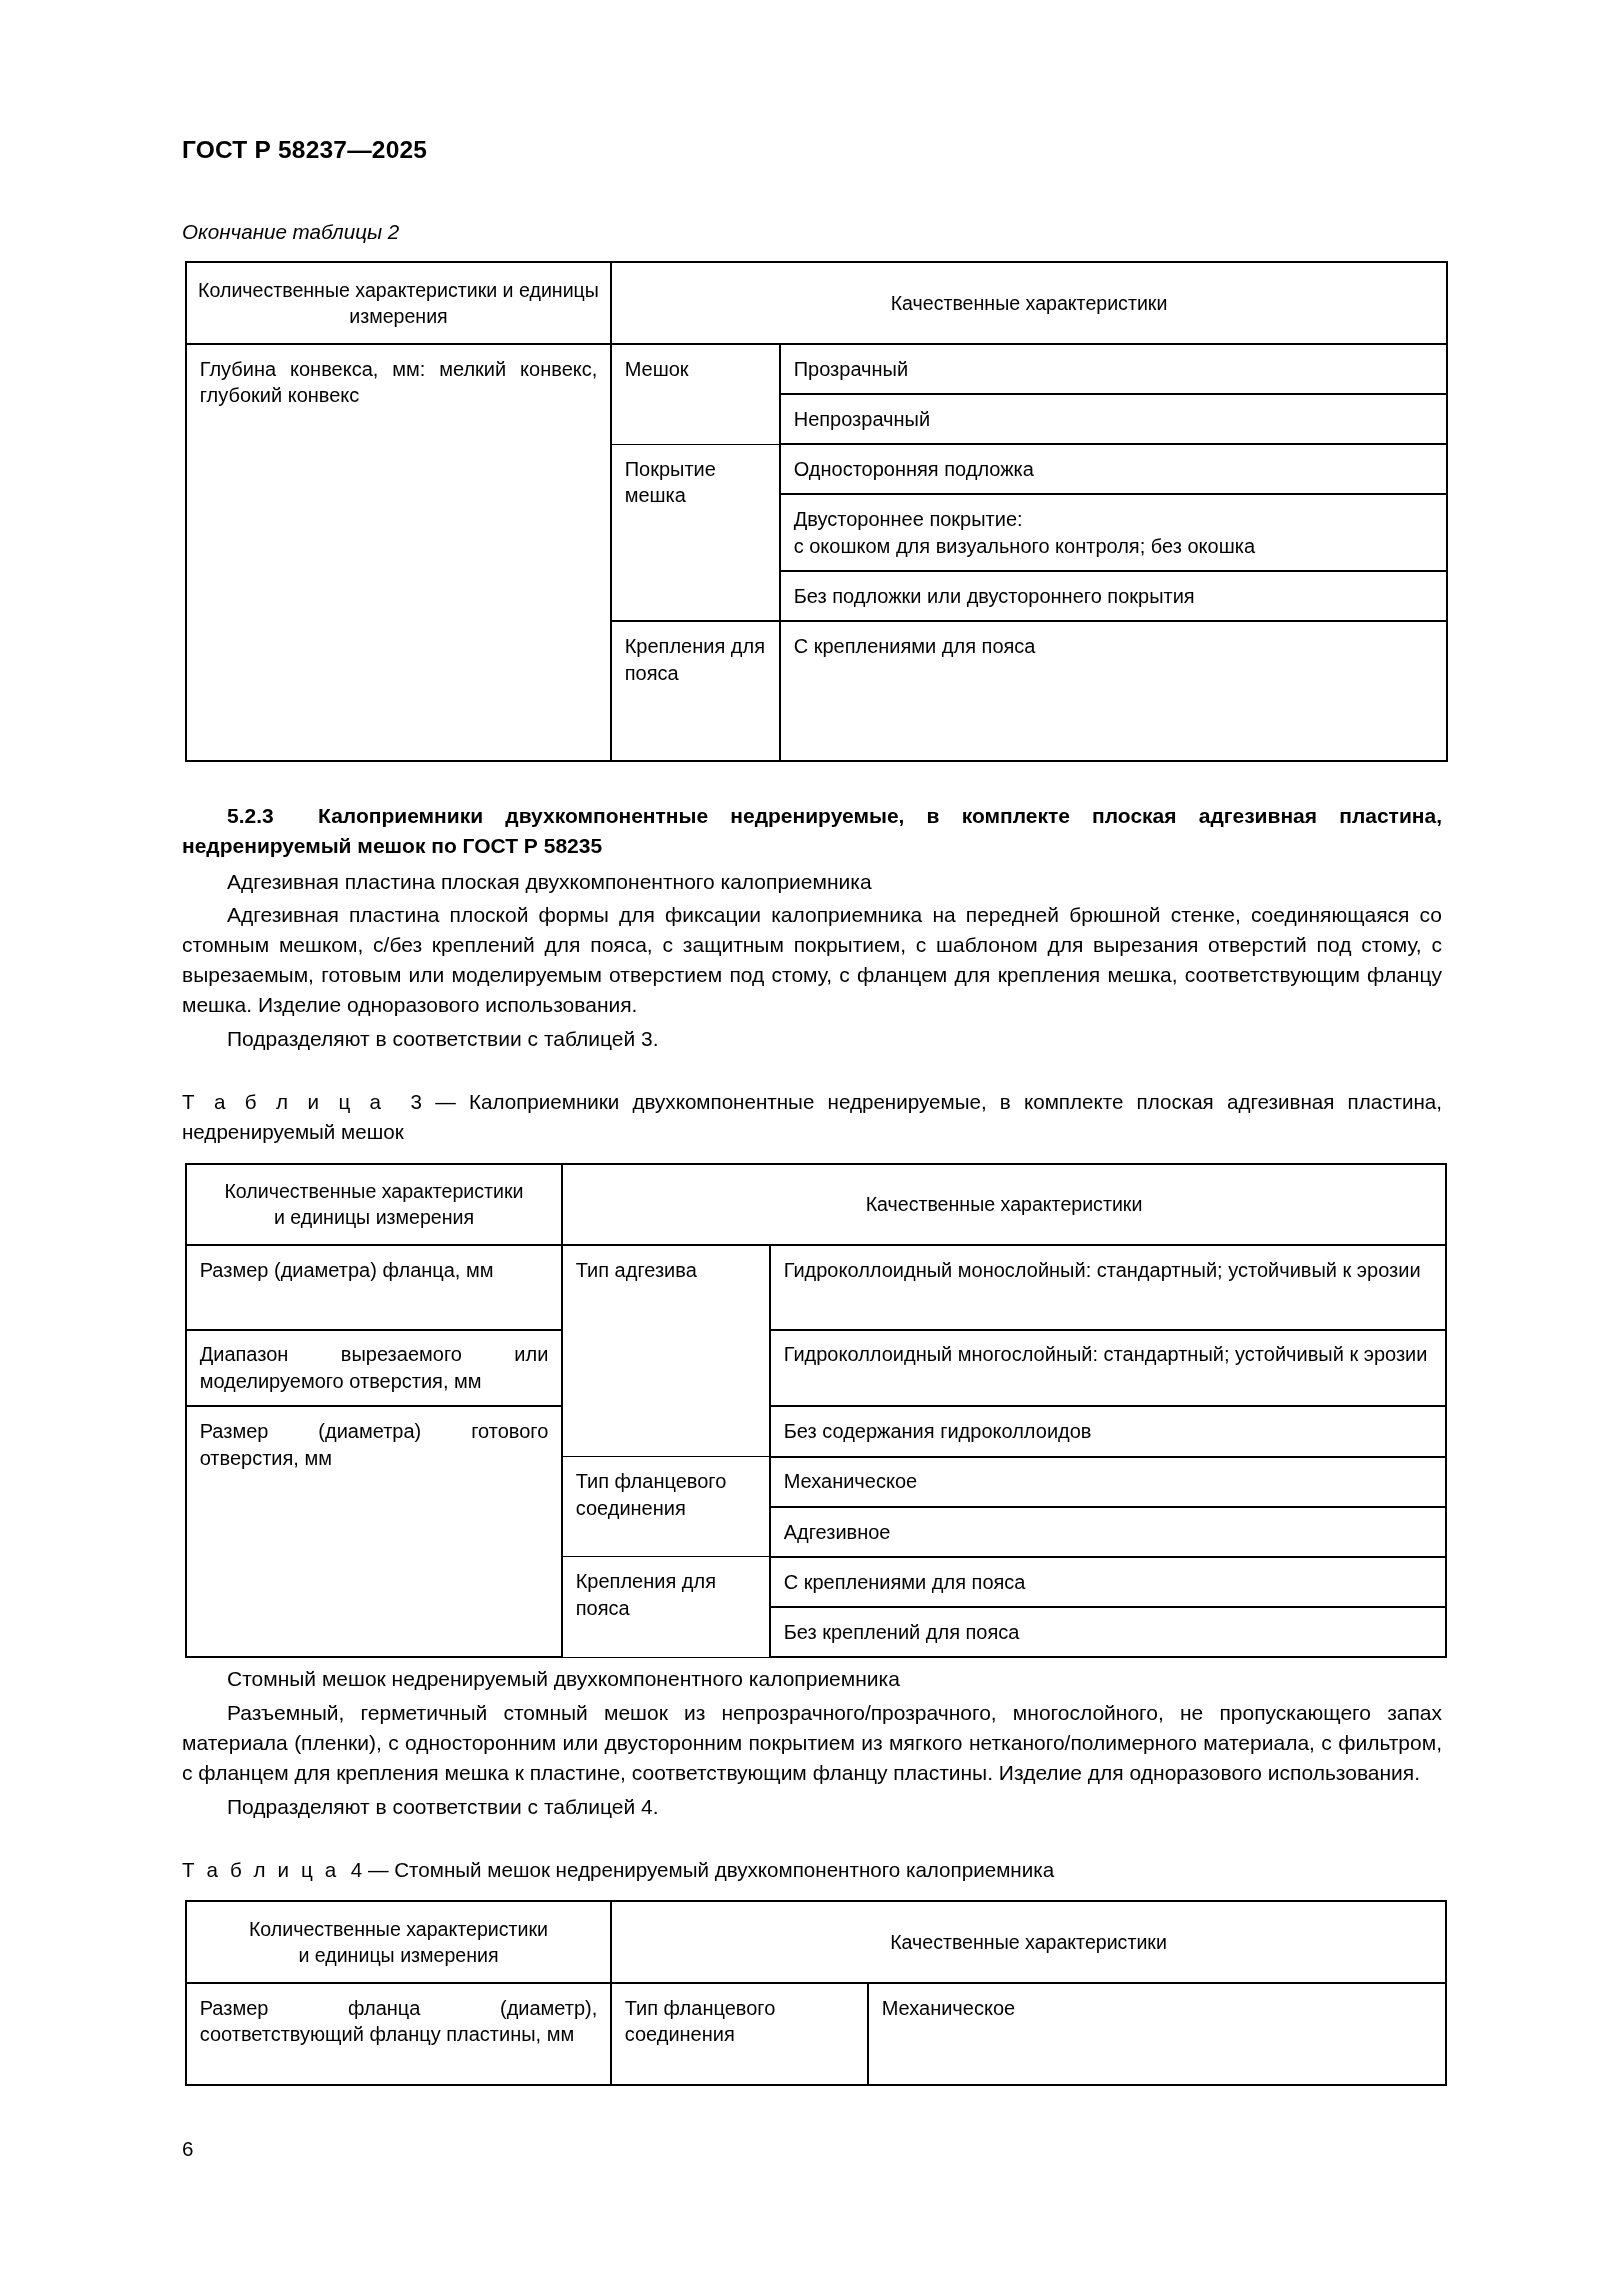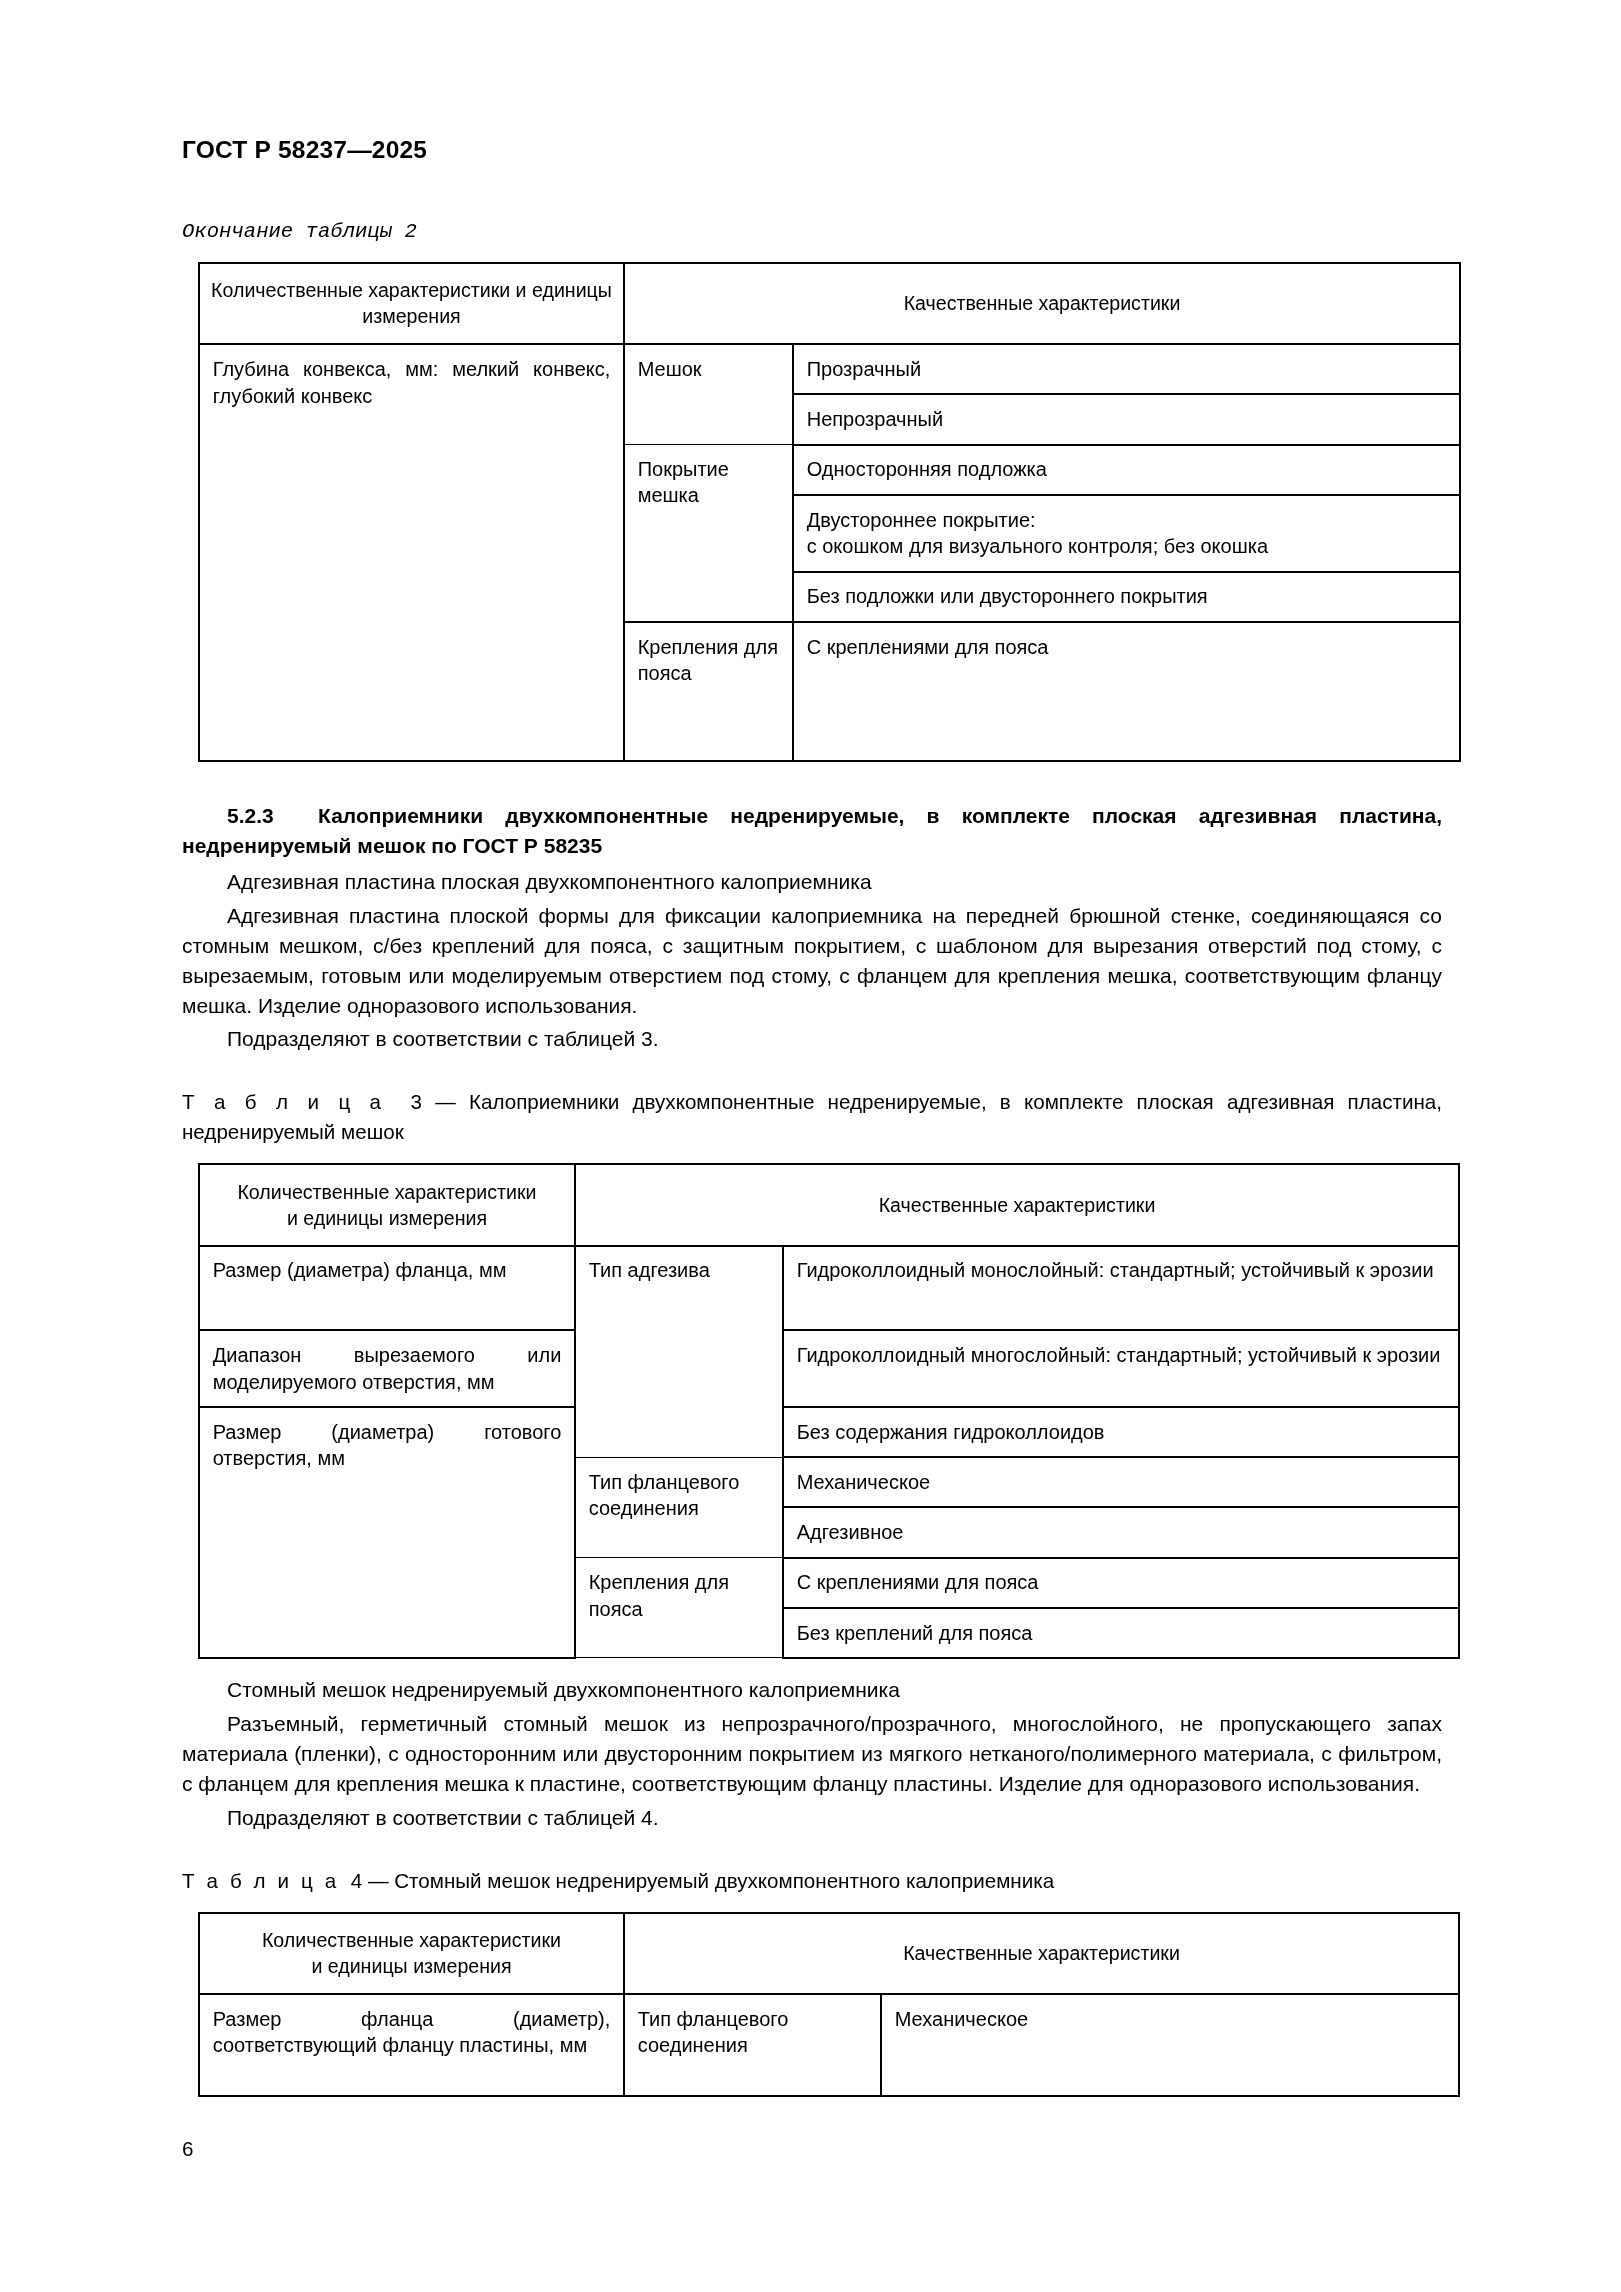--- a/index.html
+++ b/index.html
@@ -38,38 +38,37 @@
     margin: 0 0 55px 0;
     line-height: 1.1;
   }
 
   
   .caption-italic {
     font-size: 20.6px;
     font-style: italic;
     margin: 0 0 15.7px 0;
     line-height: 1.3;
-    font-family: Liberation Mono, monospace;
   }
   .tbl-caption {
     font-size: 20.6px;
     margin: 0 0 15.7px 0;
     line-height: 1.45;
     text-align: justify;
   }
   .tbl-caption .sp {
     letter-spacing: 3.1px;
   }
 
   
   table.gost {
     border-collapse: collapse;
     width: 1260px;
     table-layout: fixed;
-    margin: 16px;
+    margin: 3px;
   }
   table.gost td, table.gost th {
     border: 1.5px solid #000000;
     vertical-align: top;
     padding: 10.8px 12.7px 10.8px 12.7px;
     font-size: 20px;
     line-height: 1.33;
     font-weight: normal;
   }
   table.gost th {

